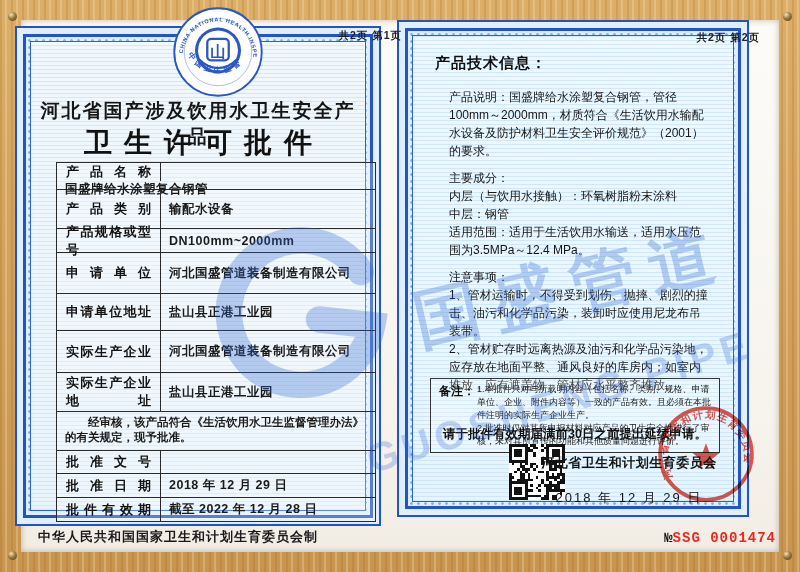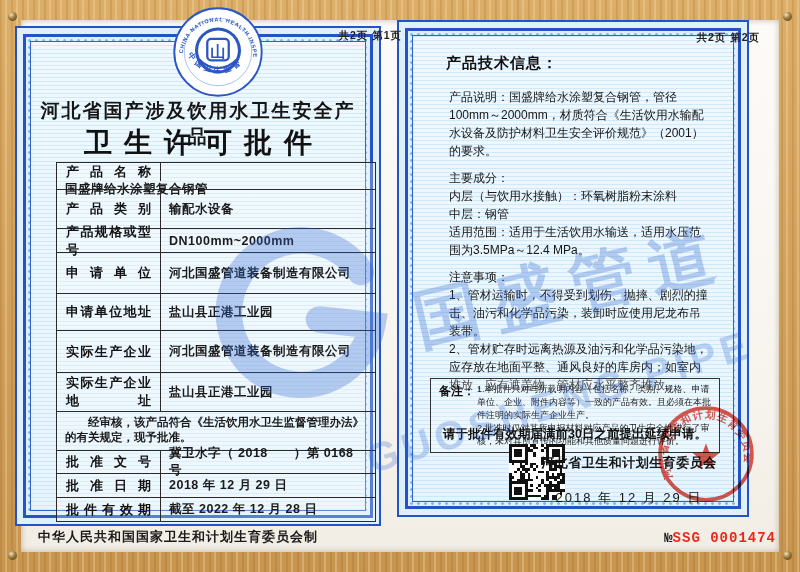--- a/index.html
+++ b/index.html
@@ -61,21 +61,21 @@
   .t-value { flex:1; padding:0 8px; display:flex; align-items:center;
     font-weight:bold; font-size:12.5px; color:#1b1b1b; letter-spacing:.5px; }
   .t-value.small { font-size:11.5px; line-height:1.3; display:block; padding-top:3px;
     text-indent:2em; letter-spacing:0; }
 
   .footer-line { position:absolute; left:38px; top:528px; font-size:13px; font-weight:bold;
     color:#1a1a1a; letter-spacing:1px; z-index:12; }
 
   
   .p2-heading { position:absolute; left:22px; top:18px; font-size:15px; font-weight:bold;
-    color:#111; letter-spacing:1px;margin-left:11px; }
+    color:#111; letter-spacing:1px; }
   .p2-body { position:absolute; left:36px; right:22px; top:52px; font-size:12px;
     color:#161616; line-height:1.5; }
   .p2-body p { margin-bottom:9px; }
   .p2-body .tight { margin-bottom:0; }
   .remark-box { position:absolute; left:17px; right:13px; top:342px; border:1px solid #333;
     display:flex; padding:4px 6px 4px 8px; background:rgba(255,255,255,.2); }
   .remark-label { font-size:12px; font-weight:bold; color:#111; flex:0 0 auto; margin-right:2px; }
   .remark-lines { font-size:9px; color:#222; line-height:1.45; }
   .renewal { position:absolute; left:30px; top:390px; font-size:12.5px; font-weight:bold; color:#111; }
   .qr { position:absolute; left:96px; top:408px; width:56px; height:56px; }
@@ -161,21 +161,20 @@
             </div>
           <div class="t-value">盐山县正港工业园</div>
         </div>
         <div class="t-row" style="height:39px">
           <div class="t-value small">经审核，该产品符合《生活饮用水卫生监督管理办法》的有关规定，现予批准。</div>
         </div>
         <div class="t-row" style="height:23px">
           <div class="t-label">
               <span>批准文号</span>
             </div>
-          <div class="t-value">冀卫水字（ 2018　　）第 0168 号</div>
         </div>
         <div class="t-row" style="height:24px">
           <div class="t-label">
               <span>批准日期</span>
             </div>
           <div class="t-value">2018 年 12 月 29 日</div>
         </div>
         <div class="t-row" style="height:24px">
           <div class="t-label">
               <span>批件有效期</span>

